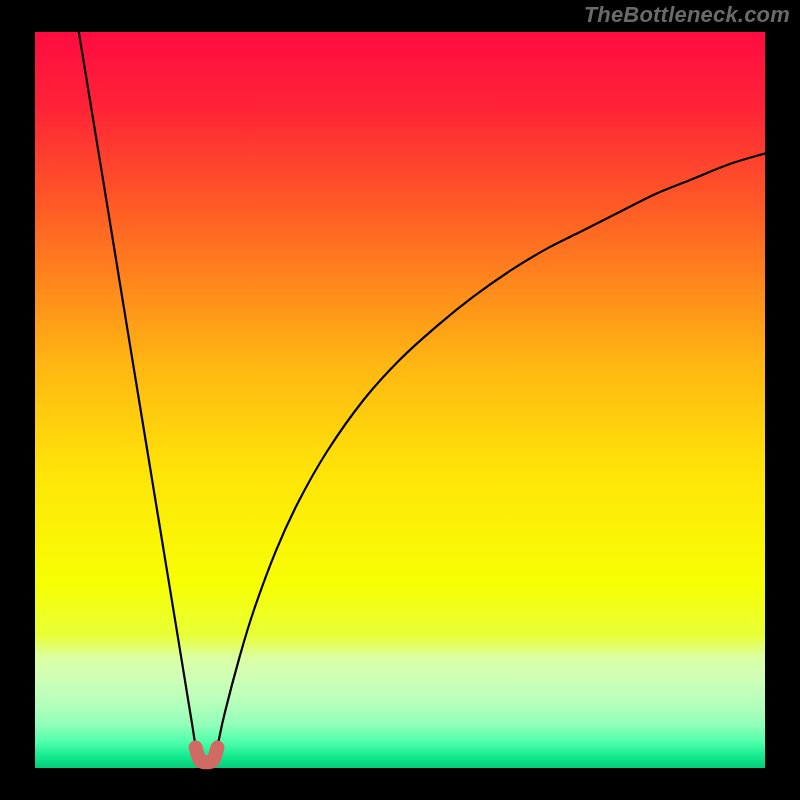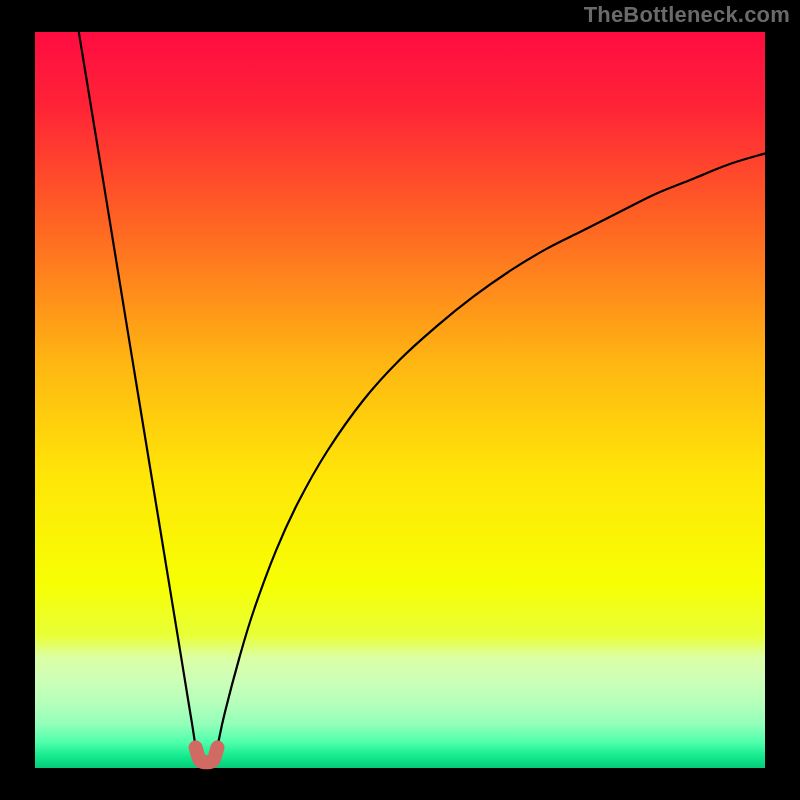--- a/index.html
+++ b/index.html
@@ -9,20 +9,21 @@
     height: 800px;
     background: #000;
     overflow: hidden;
     font-family: Arial, Helvetica, sans-serif;
   }
   .frame {
     position: absolute;
     left: 0; top: 0;
     width: 800px; height: 800px;
     background: #000;
+    font-style: italic;
   }
   .watermark {
     position: absolute;
     top: 2px;
     right: 10px;
     color: #6a6a6a;
     font-size: 22px;
     font-weight: 600;
     letter-spacing: 0.2px;
     z-index: 20;

